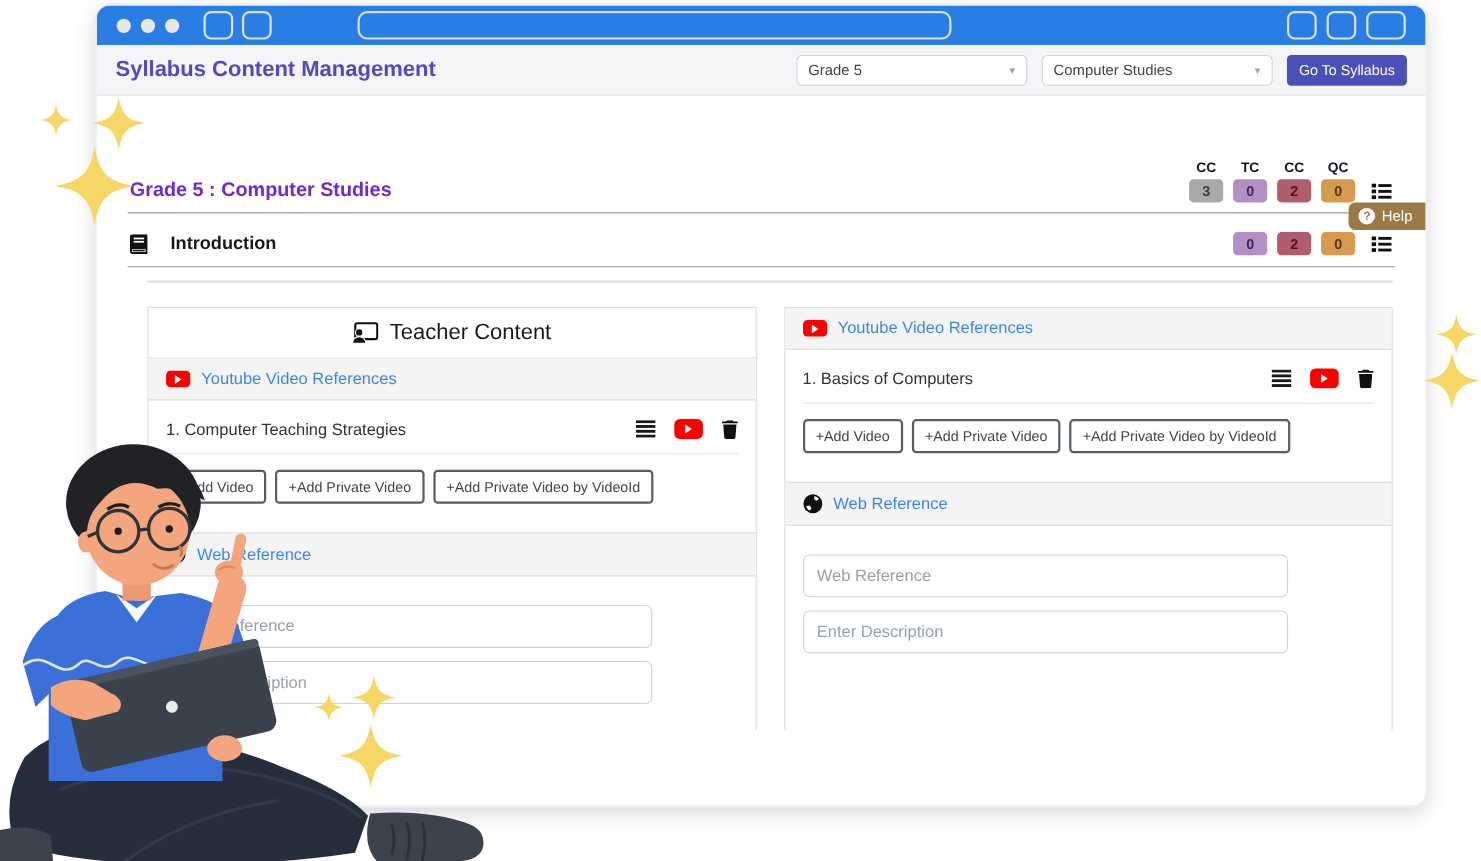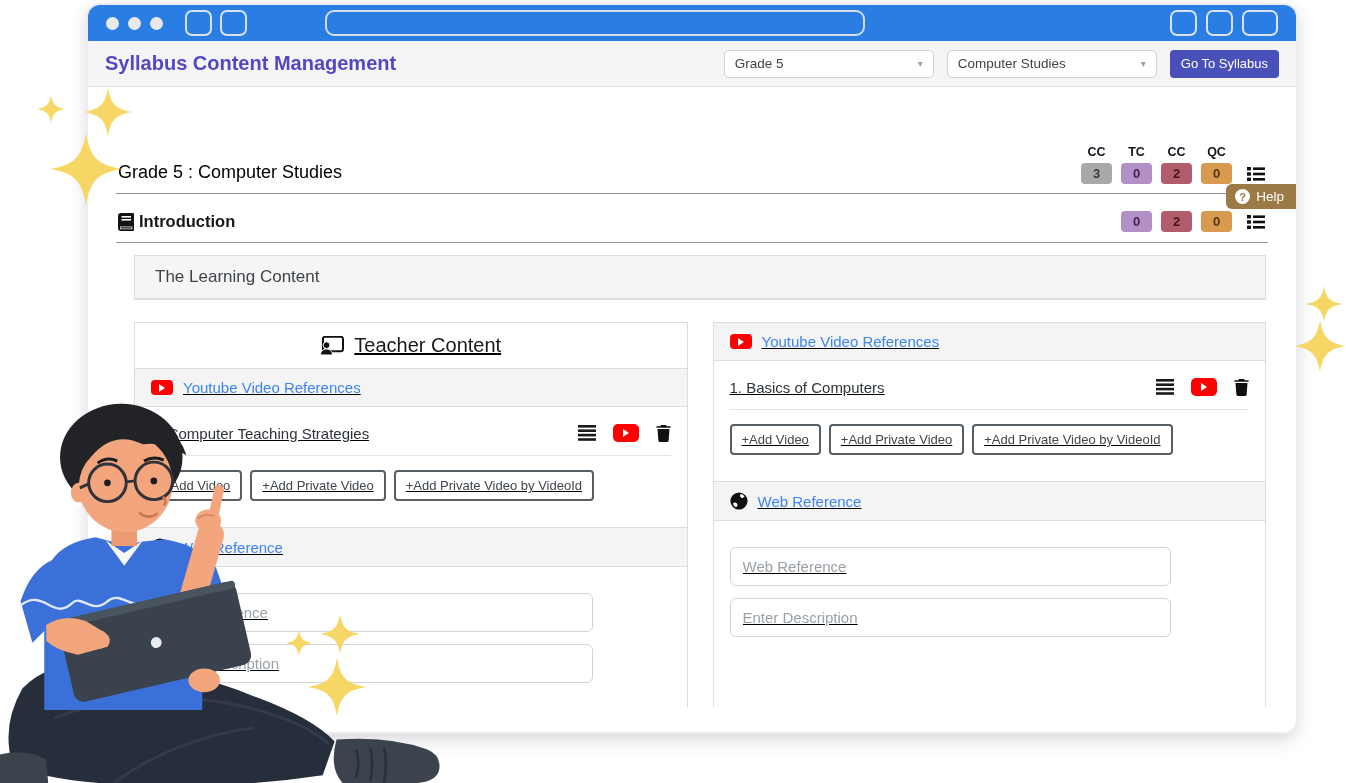--- a/index.html
+++ b/index.html
@@ -35,54 +35,54 @@
   }
   .caret { color: #9aa1a9; font-size: 10px; }
   .go-btn {
     height: 28px; background: #4a50ba; color: #fff; border: none; border-radius: 4px;
     font-size: 13px; padding: 0 11px; cursor: pointer; font-family: inherit;
   }
 
   
   .main { padding: 4px 28px 0; }
   .grade-row { display: flex; justify-content: space-between; align-items: flex-end; padding: 6px 2px 9px; border-bottom: 1px solid #8f8f8f; }
-  .grade-heading { font-size: 18px; font-weight: normal; color: #000000; padding-bottom: 1px; }
+  .grade-heading { font-size: 18px; font-weight: bold; color: #6d28d9; padding-bottom: 1px; }
   .count-group { display: flex; align-items: flex-end; gap: 9px; }
   .count-col { display: flex; flex-direction: column; align-items: center; gap: 4px; margin-top: 48px; }
   .count-label { font-size: 12.5px; font-weight: bold; color: #13131d; }
   .badge { min-width: 31px; height: 21px; border-radius: 4px; display: flex; align-items: center; justify-content: center; font-size: 13px; font-weight: bold; }
   .badge.gray   { background: #a9a9a9; color: #3a3a3a; }
   .badge.purple { background: #b28fc4; color: #46215c; }
   .badge.rose   { background: #b25d6e; color: #4d121d; }
   .badge.orange { background: #d79a4f; color: #55350d; }
   .list-icon { margin-left: 5px; cursor: pointer; display: flex; }
 
   .chapter-row { display: flex; justify-content: space-between; align-items: center; padding: 17px 2px 10px; border-bottom: 1px solid #9b9b9b; }
-  .chapter-title { font-size: 16.5px; font-weight: bold; color: #16181b; display: flex; gap: 4px; align-items: center; }
+  .chapter-title { font-size: 16.5px; font-weight: bold; color: #16181b; display: flex; gap: 20px; align-items: center; }
 
   .tabs-row { display: flex; align-items: center; padding: 8px 2px; position: relative; height: 44px; }
   .tabs-caption { position: absolute; left: 394px; color: #97999c; font-weight: bold; font-size: 15.5px; }
   .tab-group { margin-left: auto; margin-right: 92px; display: flex; gap: 10px; }
   .tab { background: #58595b; color: #fff; font-size: 13px; font-weight: bold; padding: 6px 11px; border-radius: 4px; border: none; cursor: pointer; font-family: inherit; }
   .tab.active { background: #eca85a; }
 
   .help-btn {
     position: absolute; right: 0; top: 179px; background: #9b7a46; color: #fff;
     border: none; border-radius: 6px 0 0 6px; padding: 5px 12px 5px 9px; font-size: 13.5px;
     display: flex; align-items: center; gap: 6px; cursor: pointer; font-family: inherit; z-index: 5;
   }
   .q-circle { width: 15px; height: 15px; border-radius: 50%; background: #fff; color: #9b7a46; font-size: 11px; font-weight: bold; display: flex; align-items: center; justify-content: center; }
 
   .lc-card { margin: 12px 2px 0 18px; border: 1px solid #dcdcdf; }
   .lc-header { background: #f5f5f6; padding: 11px 20px; font-size: 17px; color: #3f4449; border-bottom: 1px solid #dcdcdf; }
   .lc-body { padding: 24px 20px 28px; }
   .lc-link { color: #2a2ae2; font-size: 15px; text-decoration: underline; cursor: pointer; }
 
   .columns { display: flex; gap: 25px; margin: 22px 2px 0 18px; align-items: stretch; }
-  .col-card { flex: 1; border: 1px solid #dcdcdf; border-bottom: none; background: #fff; text-decoration: underline; }
+  .col-card { flex: 1; border: 1px solid #dcdcdf; border-bottom: none; background: #fff; }
   .col-header { padding: 11px; text-align: center; font-size: 20px; color: #17191c; border-bottom: 1px solid #dcdcdf; display: flex; justify-content: center; align-items: center; gap: 10px; }
   .band { background: #f4f4f5; border-bottom: 1px solid #dcdcdf; padding: 10px 16px; display: flex; gap: 10px; align-items: center; }
   .band + .band, .web-band { border-top: 1px solid #dcdcdf; }
   .band-label { color: #3d85ee; font-size: 15px; }
   .item-area { padding: 17px 16px 26px; }
   .item-head { display: flex; justify-content: space-between; align-items: center; }
   .item-title { font-size: 15px; color: #2d3338; }
   .item-icons { display: flex; gap: 17px; align-items: center; }
   .item-icons > span { cursor: pointer; display: flex; }
   .item-sep { border: none; border-top: 1px solid #e3e3e3; margin: 13px 0 14px; }
@@ -199,21 +199,20 @@
                 <rect x="1" y="13.6" width="4" height="3.4"></rect>
                 <rect x="7" y="14" width="12" height="2.6"></rect>
               </g>
             </svg>
         </span>
       </div>
     </div>
 
 
     <div class="lc-card">
-      <div class="lc-header">The Learning Content</div>
     </div>
 
     <div class="columns">
 
       <div class="col-card">
         <div class="col-header">
           <span style="display:flex">
             <svg width="24" height="19" viewBox="0 0 24 19">
                 <rect x="3" y="0.8" width="20" height="14.5" rx="2.2" fill="none" stroke="#111" stroke-width="2"></rect>
                 <circle cx="6.5" cy="9.2" r="3.4" fill="#111" stroke="#fff" stroke-width="1"></circle>

